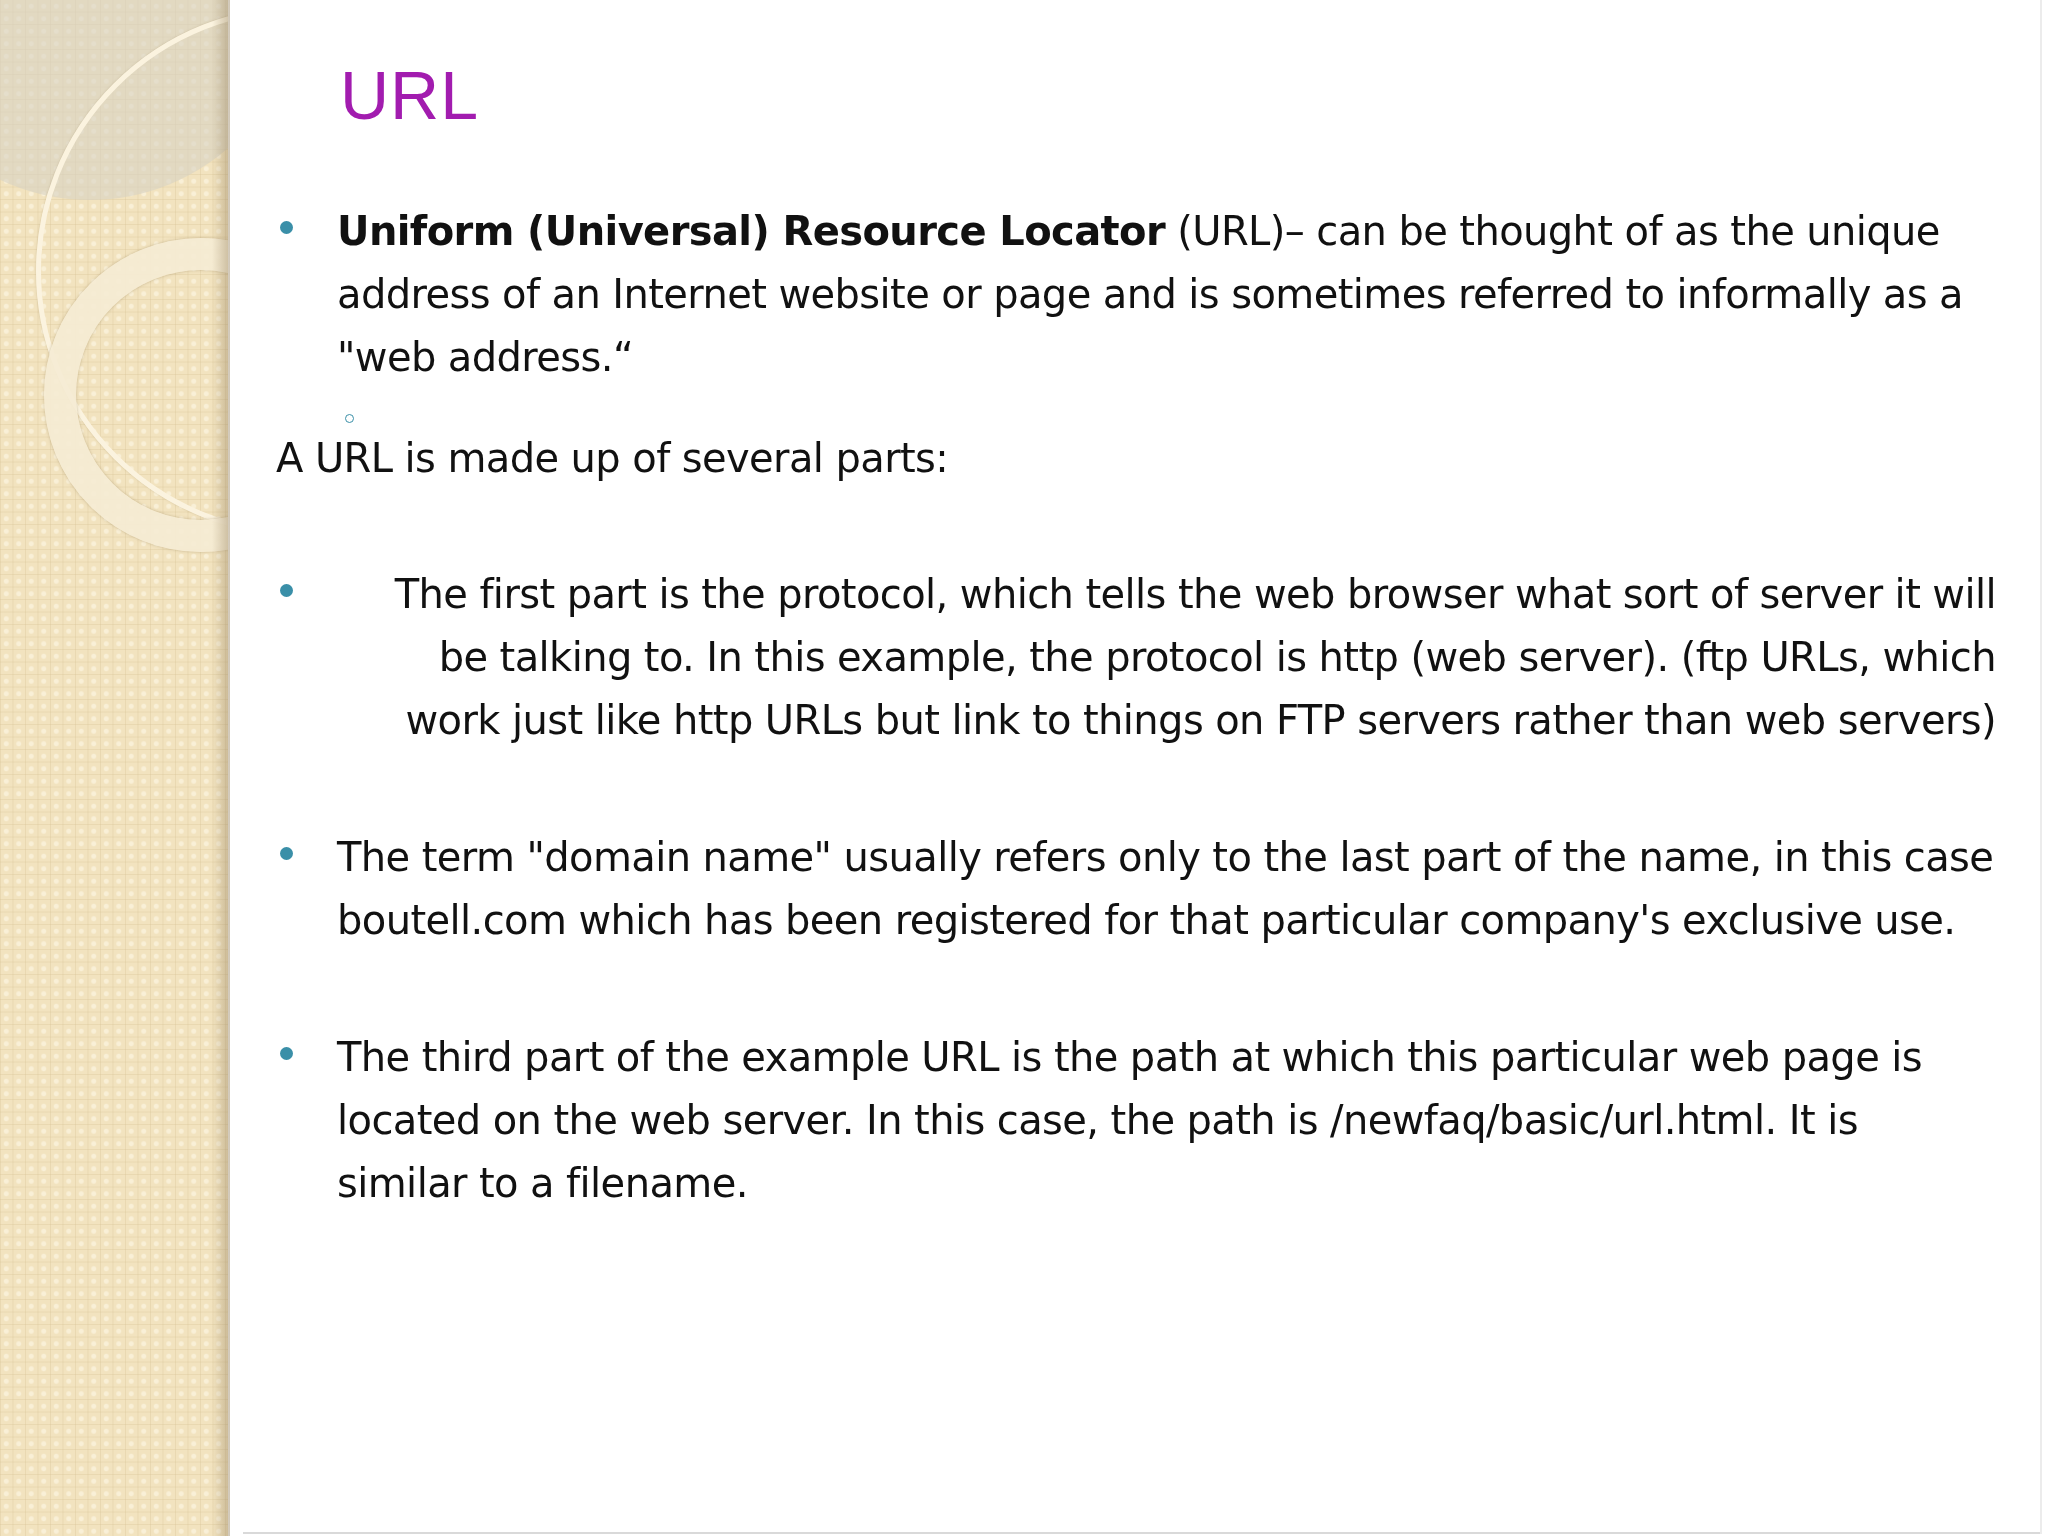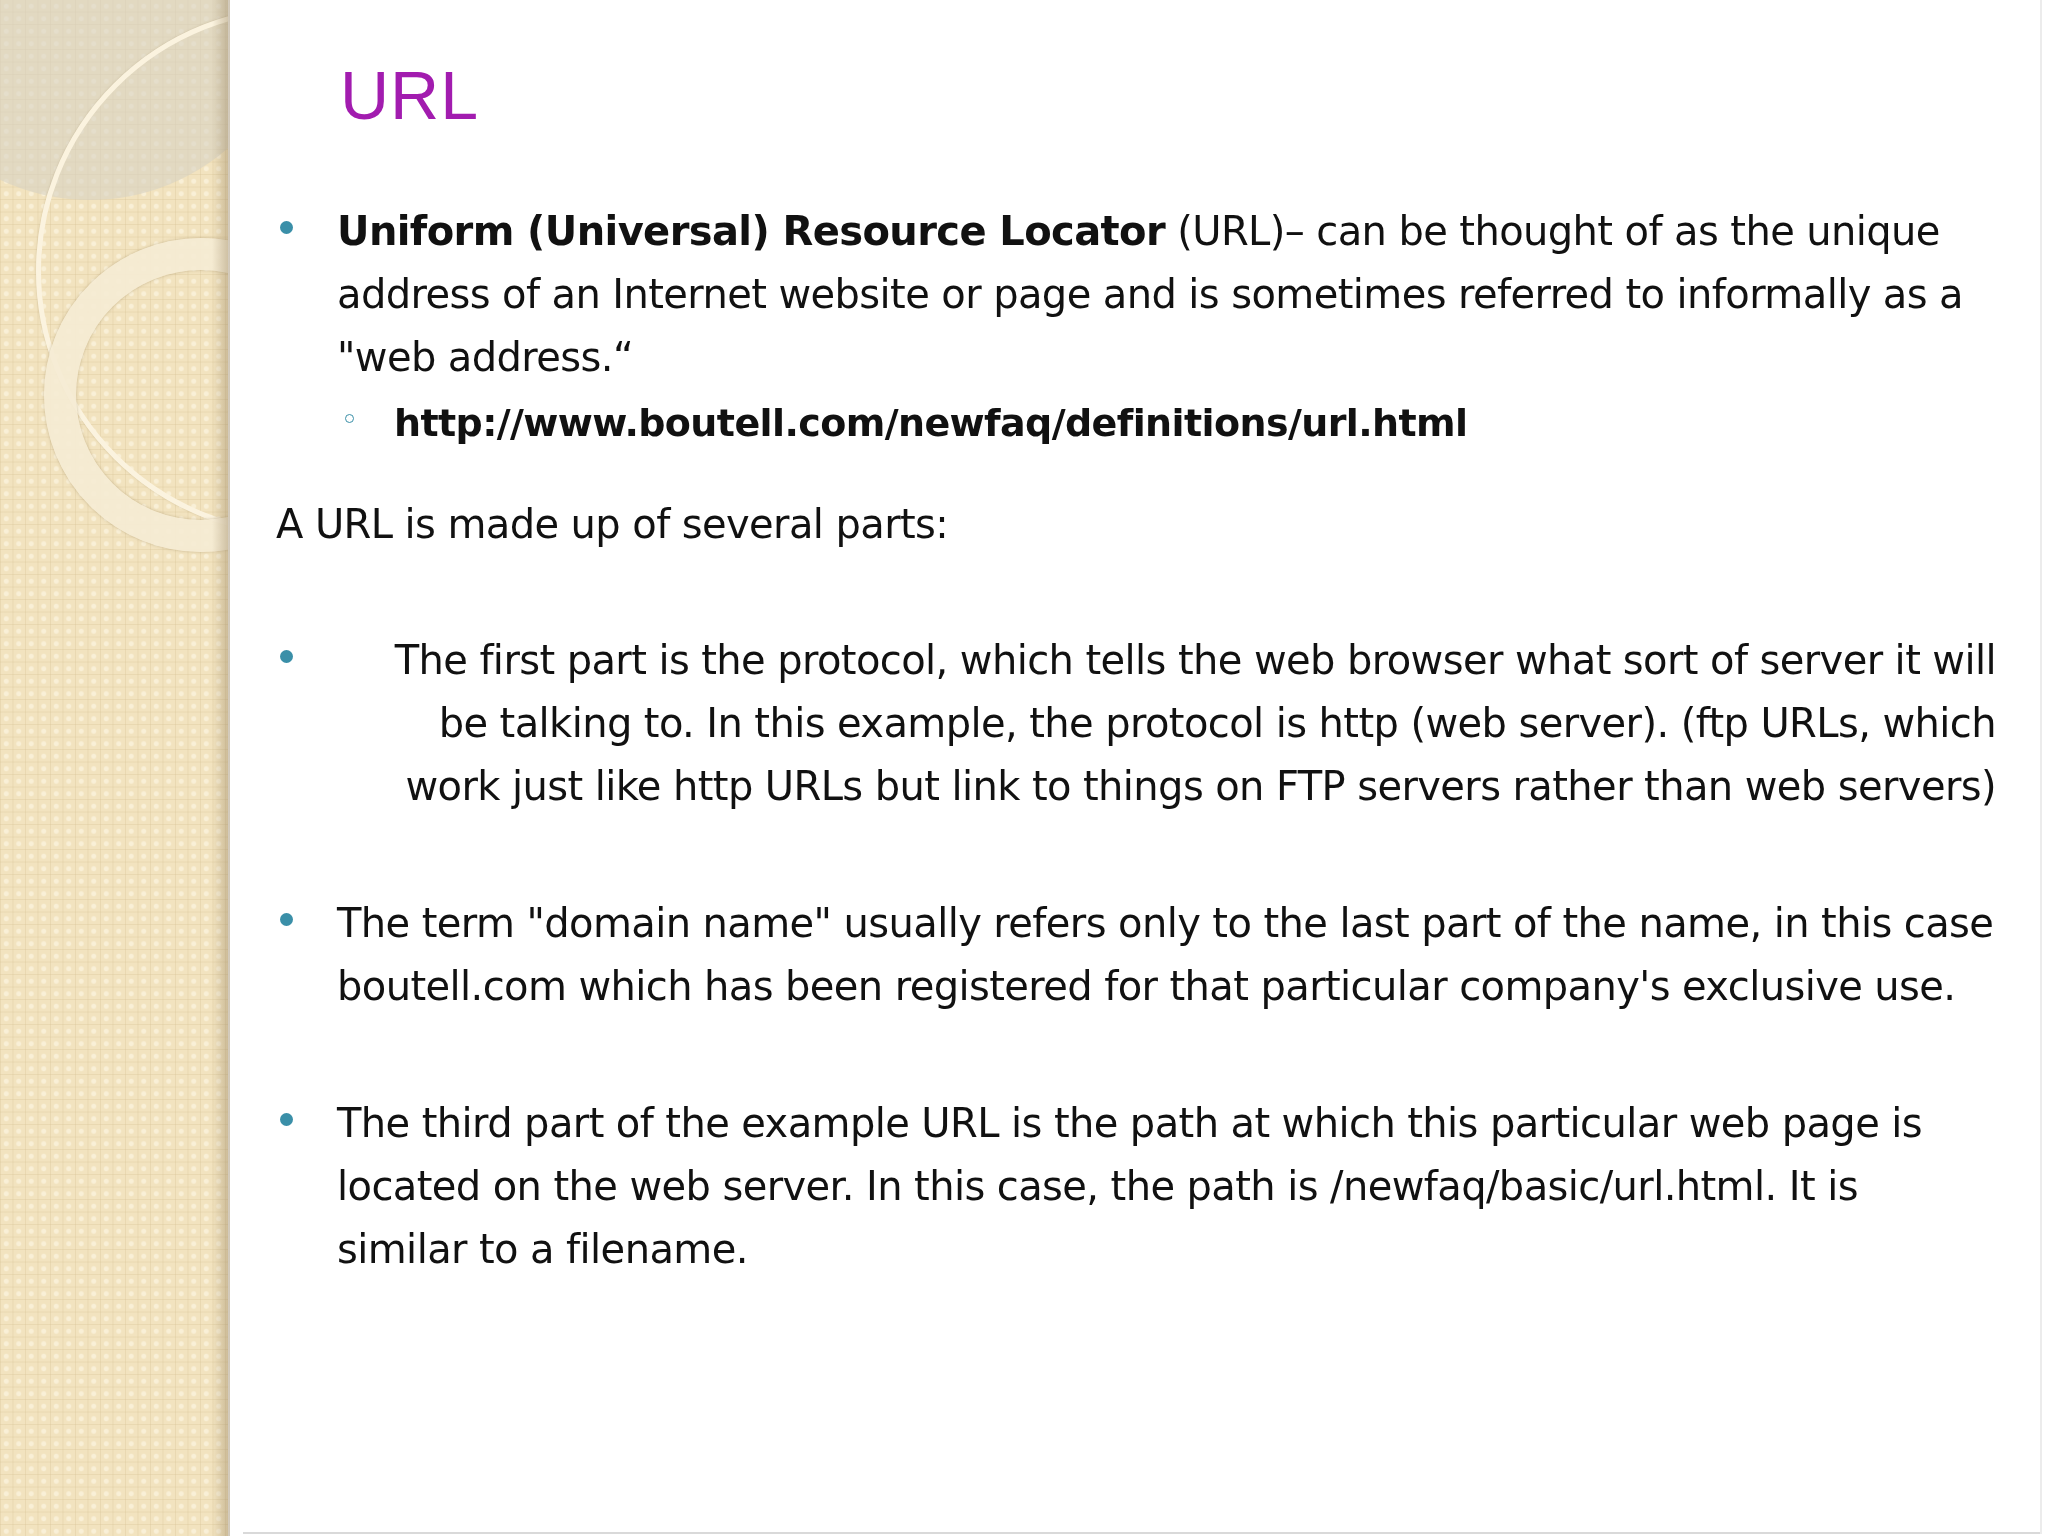--- a/index.html
+++ b/index.html
@@ -89,21 +89,20 @@
 
 <div class="title">URL</div>
 
 <div class="content">
   <div class="bullet">
     <span class="dot"></span>
     <span class="bold">Uniform (Universal) Resource Locator</span><span>  (URL)– can be thought of as the unique address of an Internet website or page and is sometimes referred to informally as a "web address.“</span>
   </div>
   <div class="sub-bullet">
     <span class="ring"></span>
-    <span>http://www.boutell.com/newfaq/definitions/url.html</span>
   </div>
 
   <div class="plain gap-intro">A URL is made up of several parts:</div>
 
   <div class="bullet gap-big">
     <span class="dot"></span>
     <span>The first part is the protocol, which tells the web browser what sort of server it will be talking to. In this example, the protocol is http (web server). (ftp URLs, which work just like http URLs but link to things on FTP servers rather than web servers)</span>
   </div>
   <div class="bullet gap-b">
     <span class="dot"></span>

